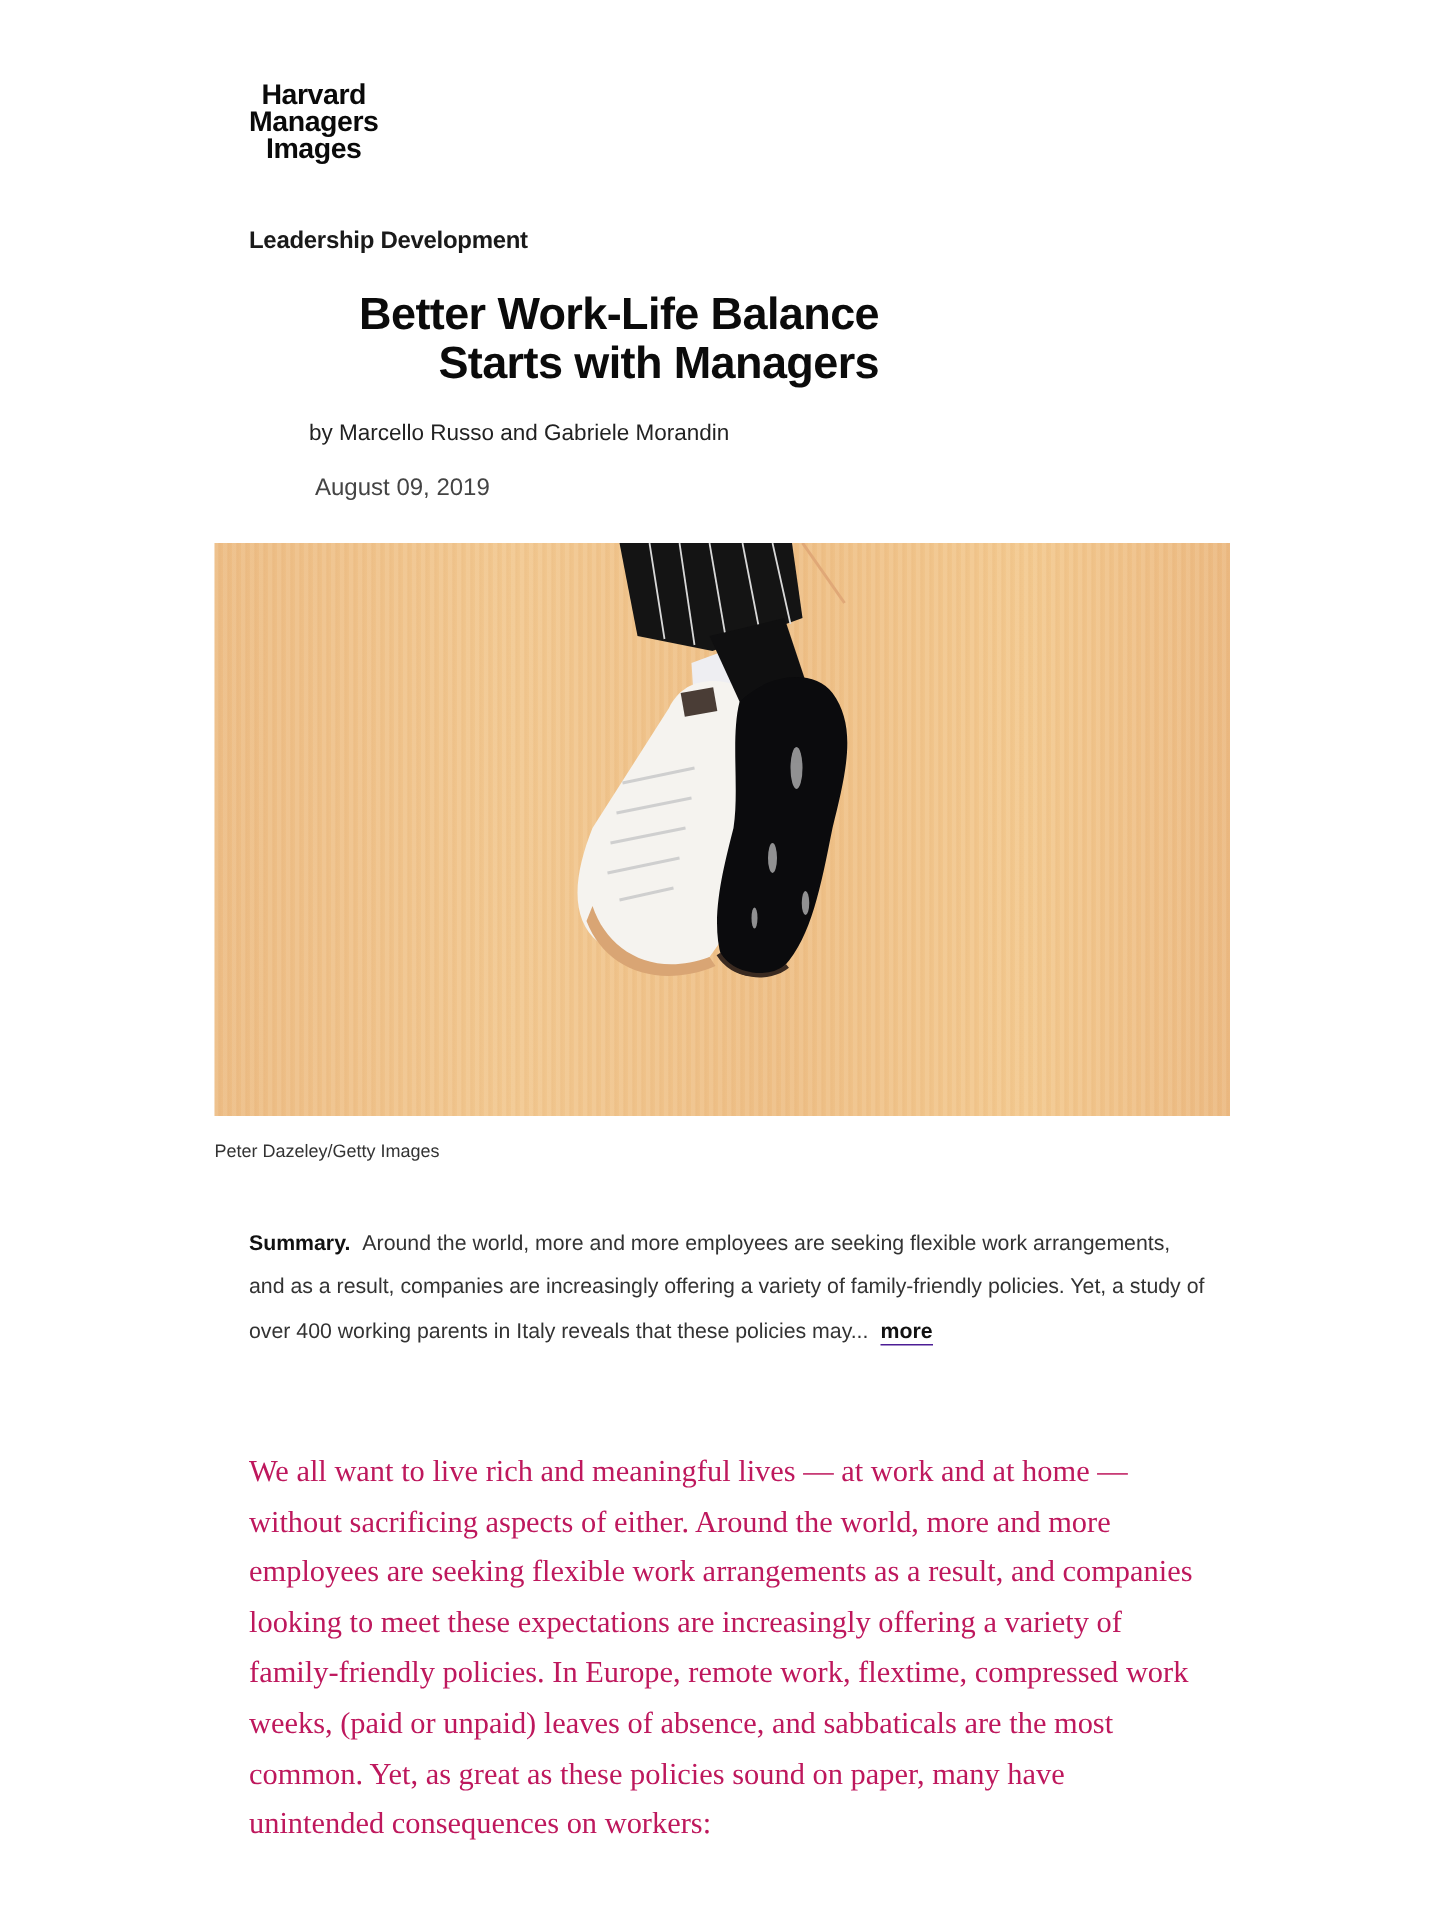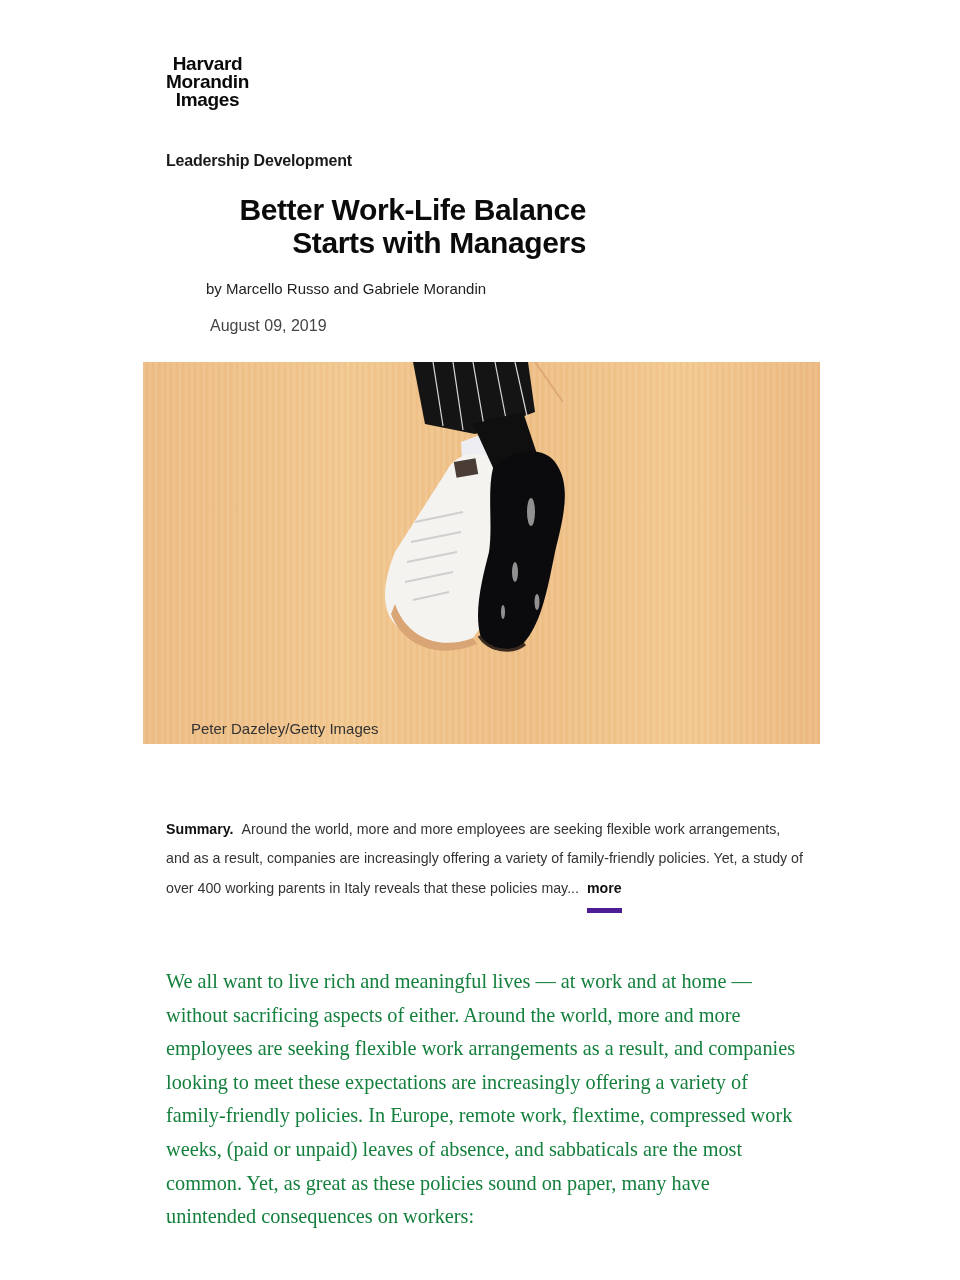--- a/index.html
+++ b/index.html
@@ -17,36 +17,36 @@
 
   .byline { position: absolute; left: 166px; top: 280px; font-size: 15px; color: #222; margin-left: 40px; }
   .date { position: absolute; left: 166px; top: 317px; font-size: 16px; color: #444; margin-left: 44px; }
 
   .hero { position: absolute; left: 143px; top: 362px; width: 677px; height: 382px; overflow: hidden;
           background: linear-gradient(90deg, #edbd85 0%, #f2c890 30%, #eebf86 55%, #f3c98f 80%, #ecba82 100%); }
   .hero .grain { position: absolute; inset: 0;
           background: repeating-linear-gradient(90deg, rgba(255,255,255,0.07) 0px, rgba(255,255,255,0.07) 2px, rgba(190,120,60,0.06) 3px, rgba(190,120,60,0.0) 6px); }
   .hero svg { position: absolute; left: 0; top: 0; }
 
-  .credit { position: absolute; left: 143px; top: 720px; font-size: 15px; color: #333; margin-left: 48px; }
+  .credit { position: absolute; left: 143px; top: 760px; font-size: 12px; color: #333; }
 
   .summary { position: absolute; left: 166px; top: 815px; width: 640px; font-size: 14.2px; line-height: 29.3px; color: #333; }
   .summary .label { font-weight: 700; color: #111; margin-right: 8px; text-align: center; }
   .summary .more { font-weight: 700; color: #111; margin-left: 8px; text-decoration: none;
-                   border-bottom: 5px solid #4c1d95; padding-bottom: 12px; cursor: pointer; }
+                   border-bottom: 1px solid #4c1d95; padding-bottom: 0px; cursor: pointer; }
 
   .body-text { position: absolute; left: 166px; top: 965px; width: 630px; font-family: "Liberation Serif", serif;
-               font-size: 20.3px; line-height: 33.6px; color: #15803d; }
+               font-size: 20.3px; line-height: 33.6px; color: #be185d; }
 </style>
 </head>
 <body>
 
 <div class="logo">
   <span>Harvard</span>
-  <span>Morandin</span>
+  <span>Managers</span>
   <span>Images</span>
 </div>
 
 <a class="topic">Leadership Development</a>
 
 <h1 class="headline">Better Work-Life Balance Starts with Managers</h1>
 
 <div class="byline">by Marcello Russo and Gabriele Morandin</div>
 
 <div class="date">August 09, 2019</div>

